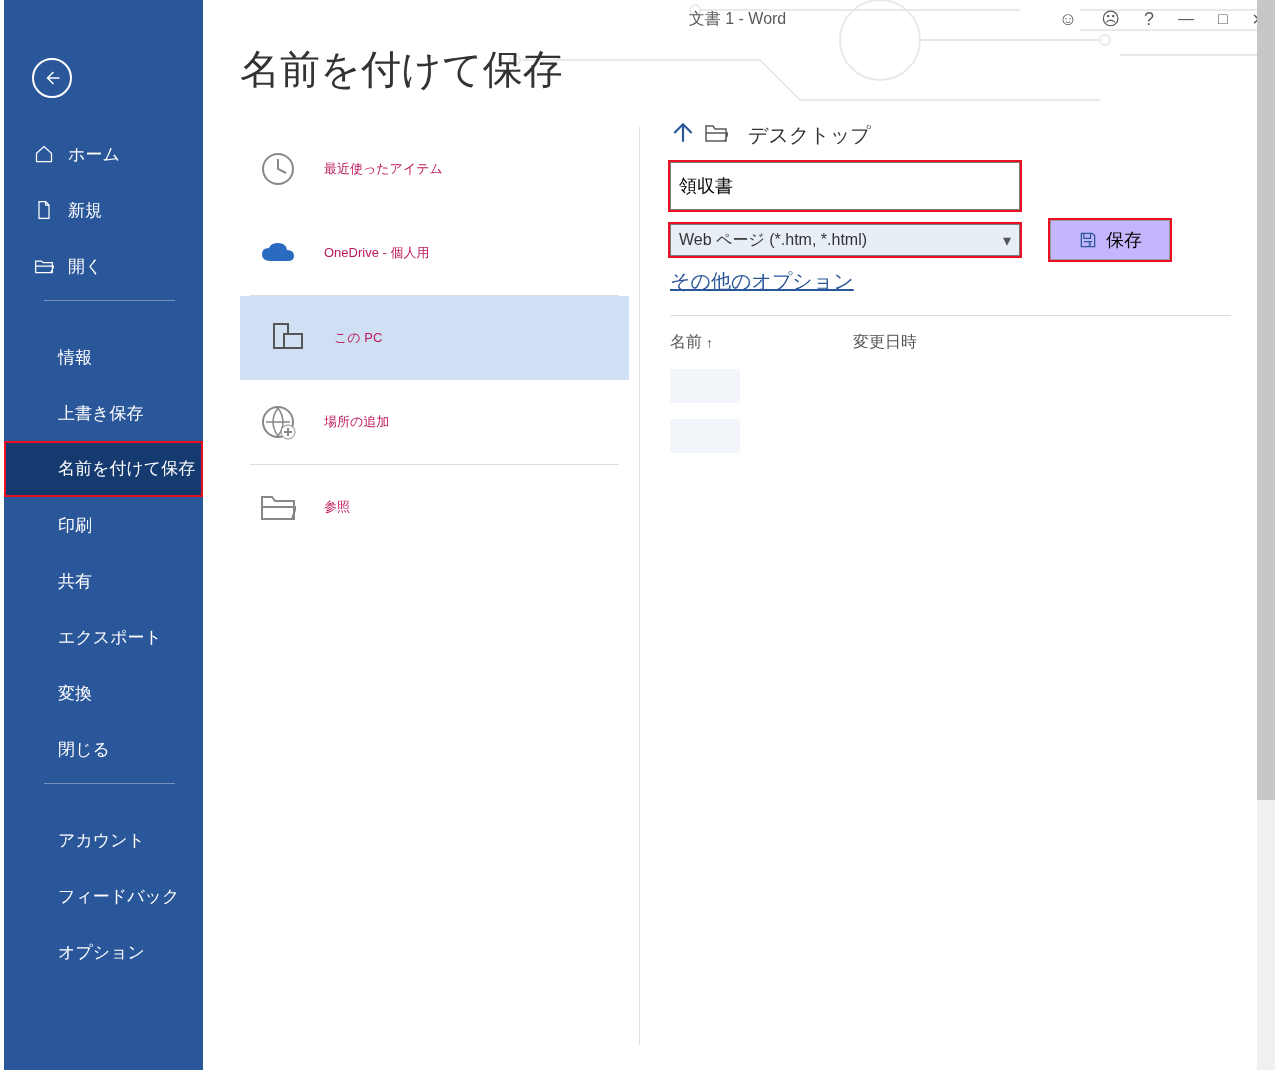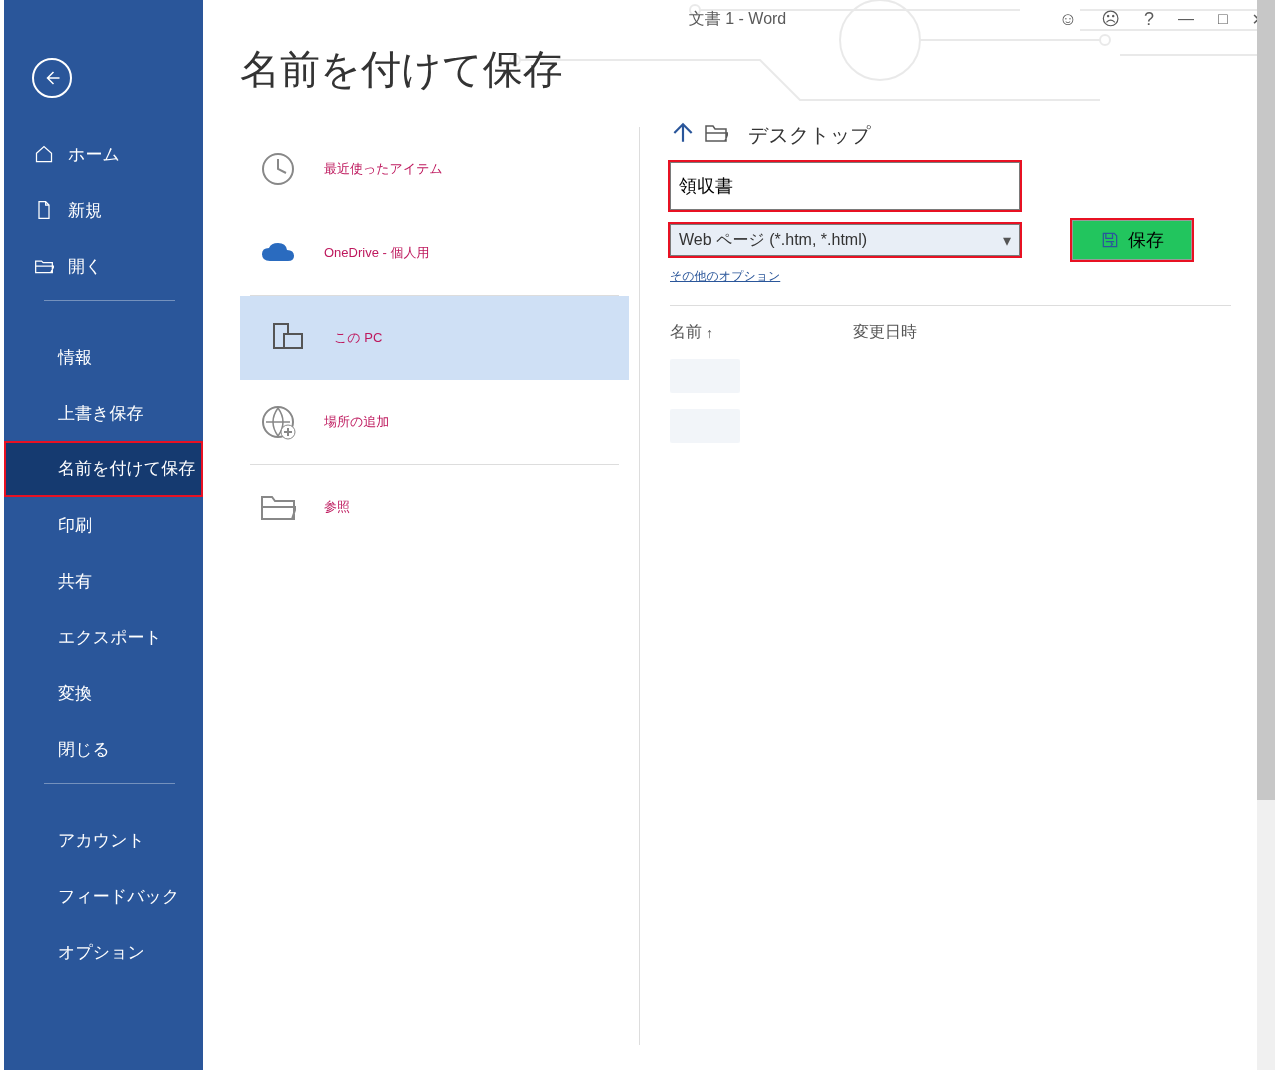--- a/index.html
+++ b/index.html
@@ -53,25 +53,25 @@
 .path-row .folder-ico svg { width:24px; height:20px; stroke:#5a5a5a; fill:none; stroke-width:1.5; }
 .path-row .path-text { font-size:20px; color:#333; margin-left:12px; }
 
 .filename-input { width:350px; height:48px; border:1px solid #7a7a7a; padding:0 8px; font-size:18px;
  outline:2px solid #e81123; outline-offset:0; }
 .filetype-row { display:flex; align-items:center; gap:28px; margin-top:10px; }
 .filetype-select { width:350px; height:32px; border:1px solid #7a7a7a; background:#e8eef6;
  outline:2px solid #e81123; outline-offset:0; padding:0 28px 0 8px; font-size:16px; position:relative; color:#333;
  display:flex; align-items:center; }
 .filetype-select::after { content:"▾"; position:absolute; right:8px; color:#555; }
-.save-btn { width:120px; height:40px; border:1px solid #999; background:#22c55e; outline:2px solid #e81123;
- display:flex; align-items:center; justify-content:center; gap:8px; font-size:18px; cursor:pointer; margin-left:24px; }
+.save-btn { width:120px; height:40px; border:1px solid #999; background:#c4b5fd; outline:2px solid #e81123;
+ display:flex; align-items:center; justify-content:center; gap:8px; font-size:18px; cursor:pointer; margin-left:2px; }
 .save-btn svg { width:20px; height:20px; stroke:#2a569a; fill:none; stroke-width:1.5; }
 
-.more-options { color:#2a569a; font-size:12px; text-decoration:underline; margin-top:8px; display:inline-block; cursor:pointer; }
+.more-options { color:#2a569a; font-size:20px; text-decoration:underline; margin-top:8px; display:inline-block; cursor:pointer; }
 .detail-sep { height:1px; background:#ddd; margin:20px 0 16px 0; }
 .col-headers { display:flex; gap:140px; color:#555; font-size:16px; }
 .col-headers .name-col { display:flex; align-items:center; gap:4px; }
 .col-headers .arrow-up { font-size:14px; }
 
 
 .ghost-row { height:34px; margin-top:16px; opacity:.06; background:#2a569a; border-radius:2px; width:70px; }
 
 
 .scrollbar { position:absolute; right:0; top:0; width:18px; height:100%; background:#f0f0f0; }

